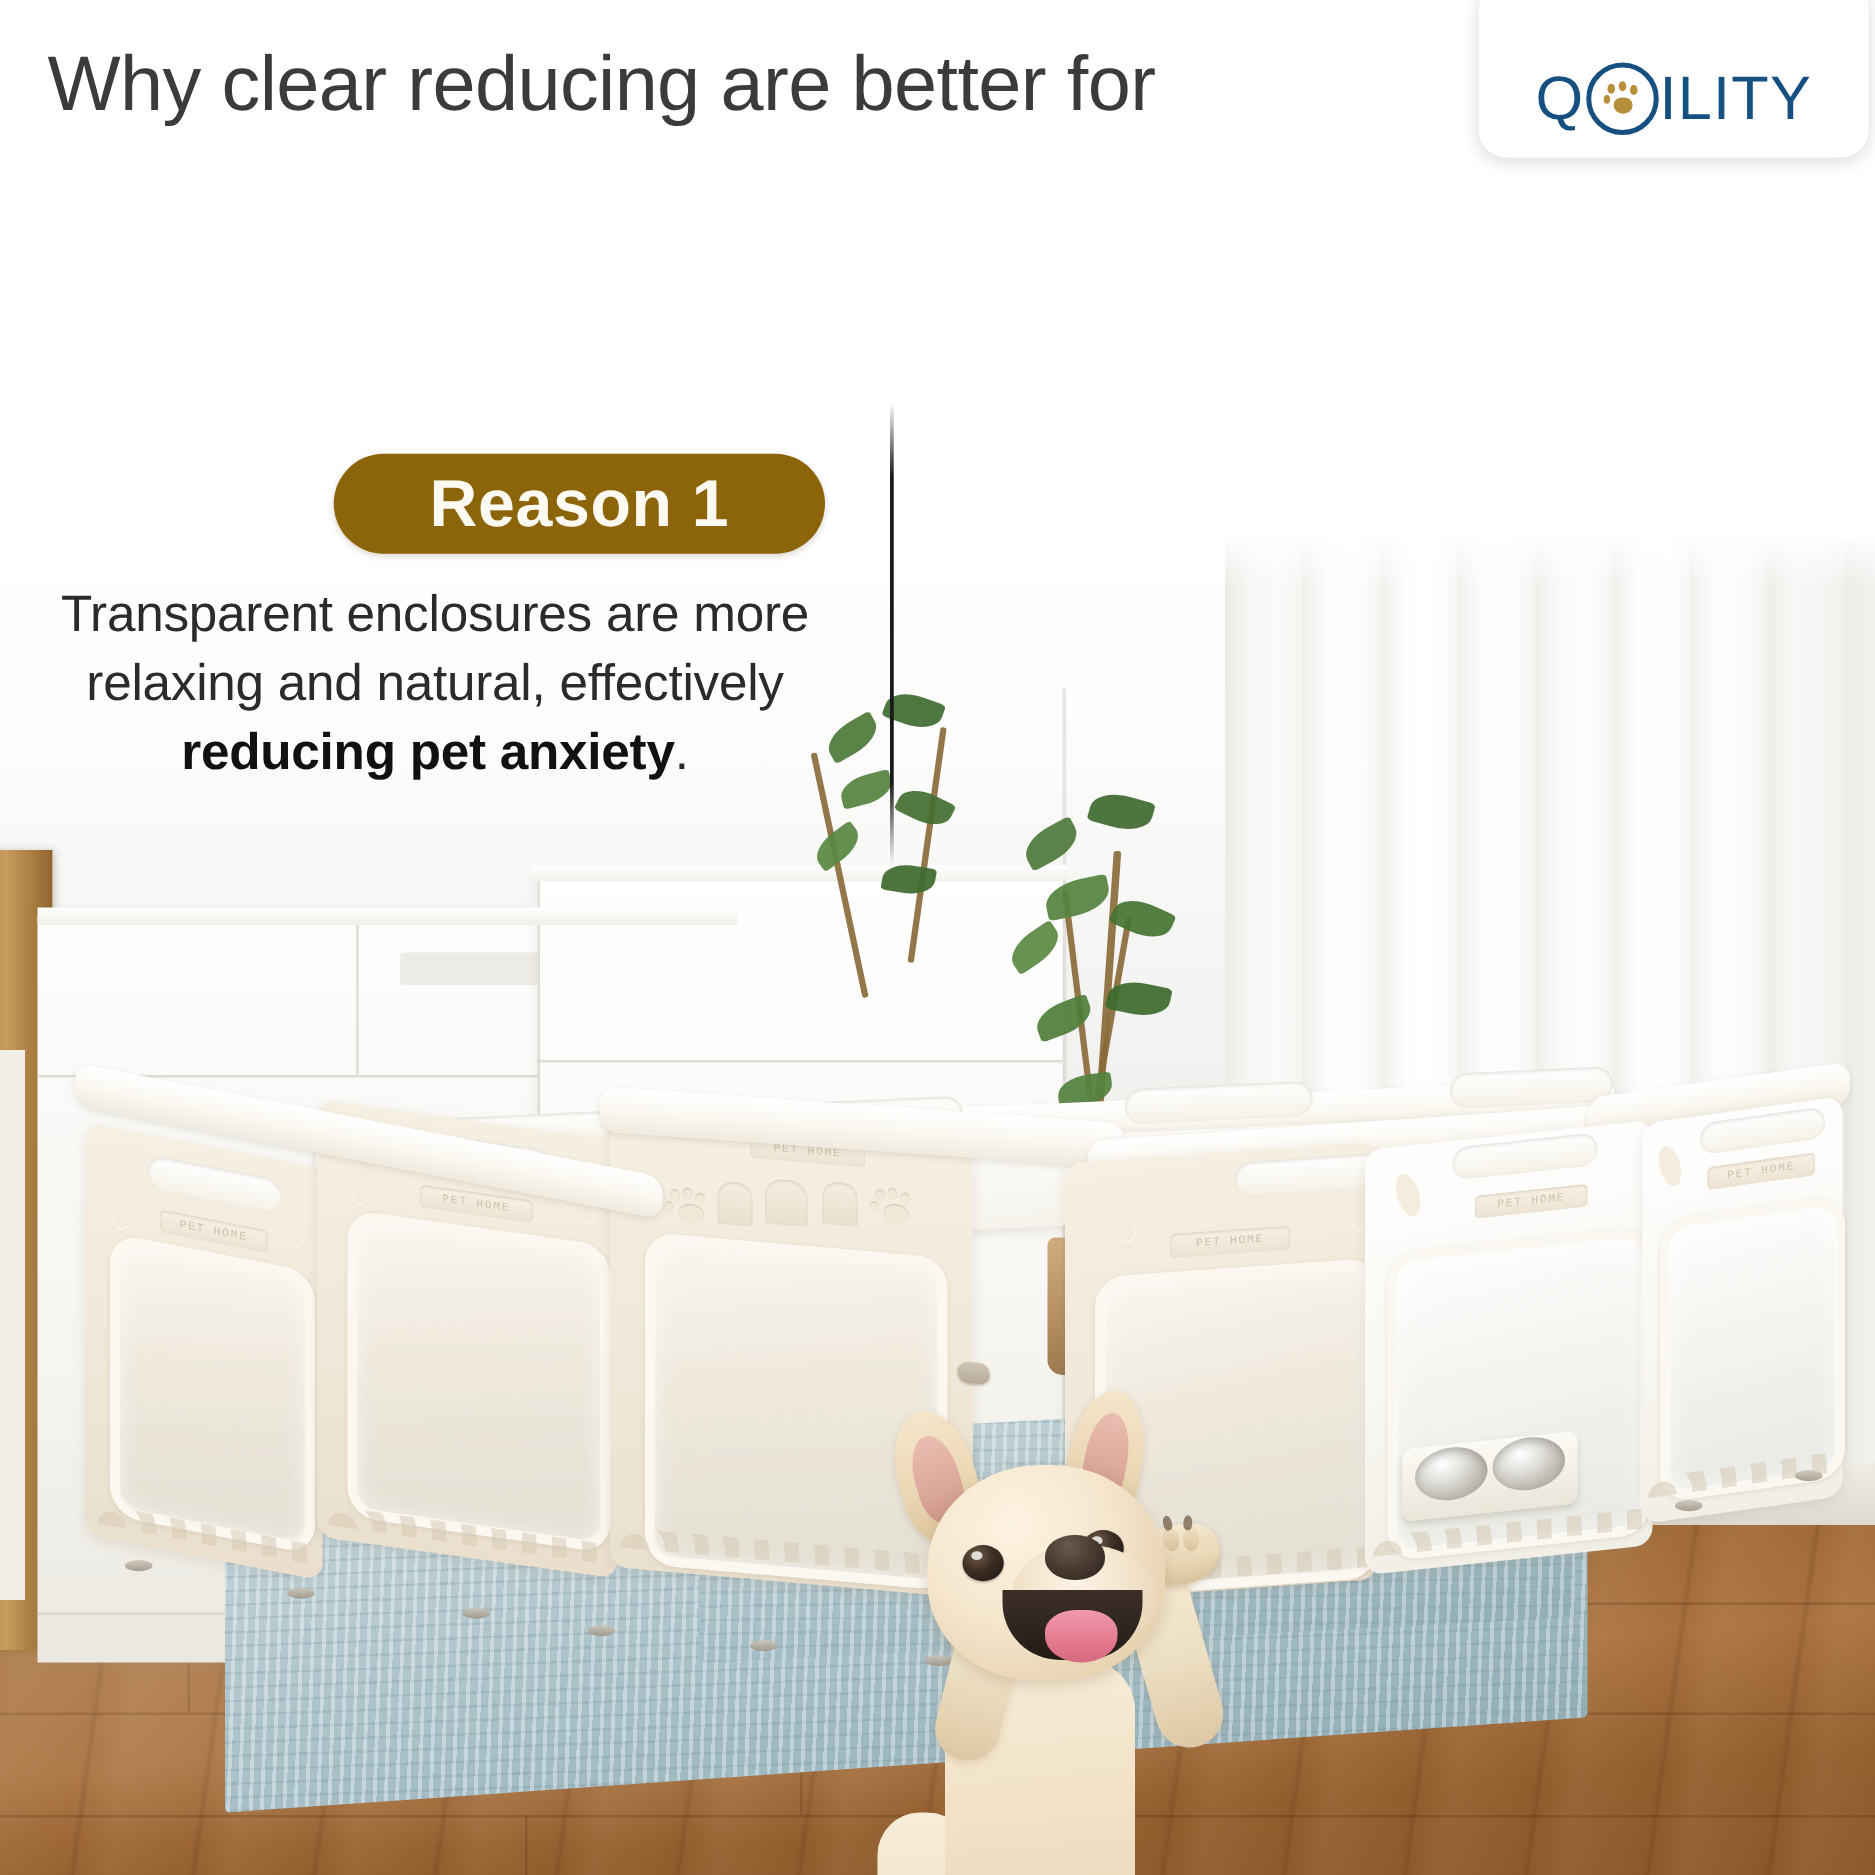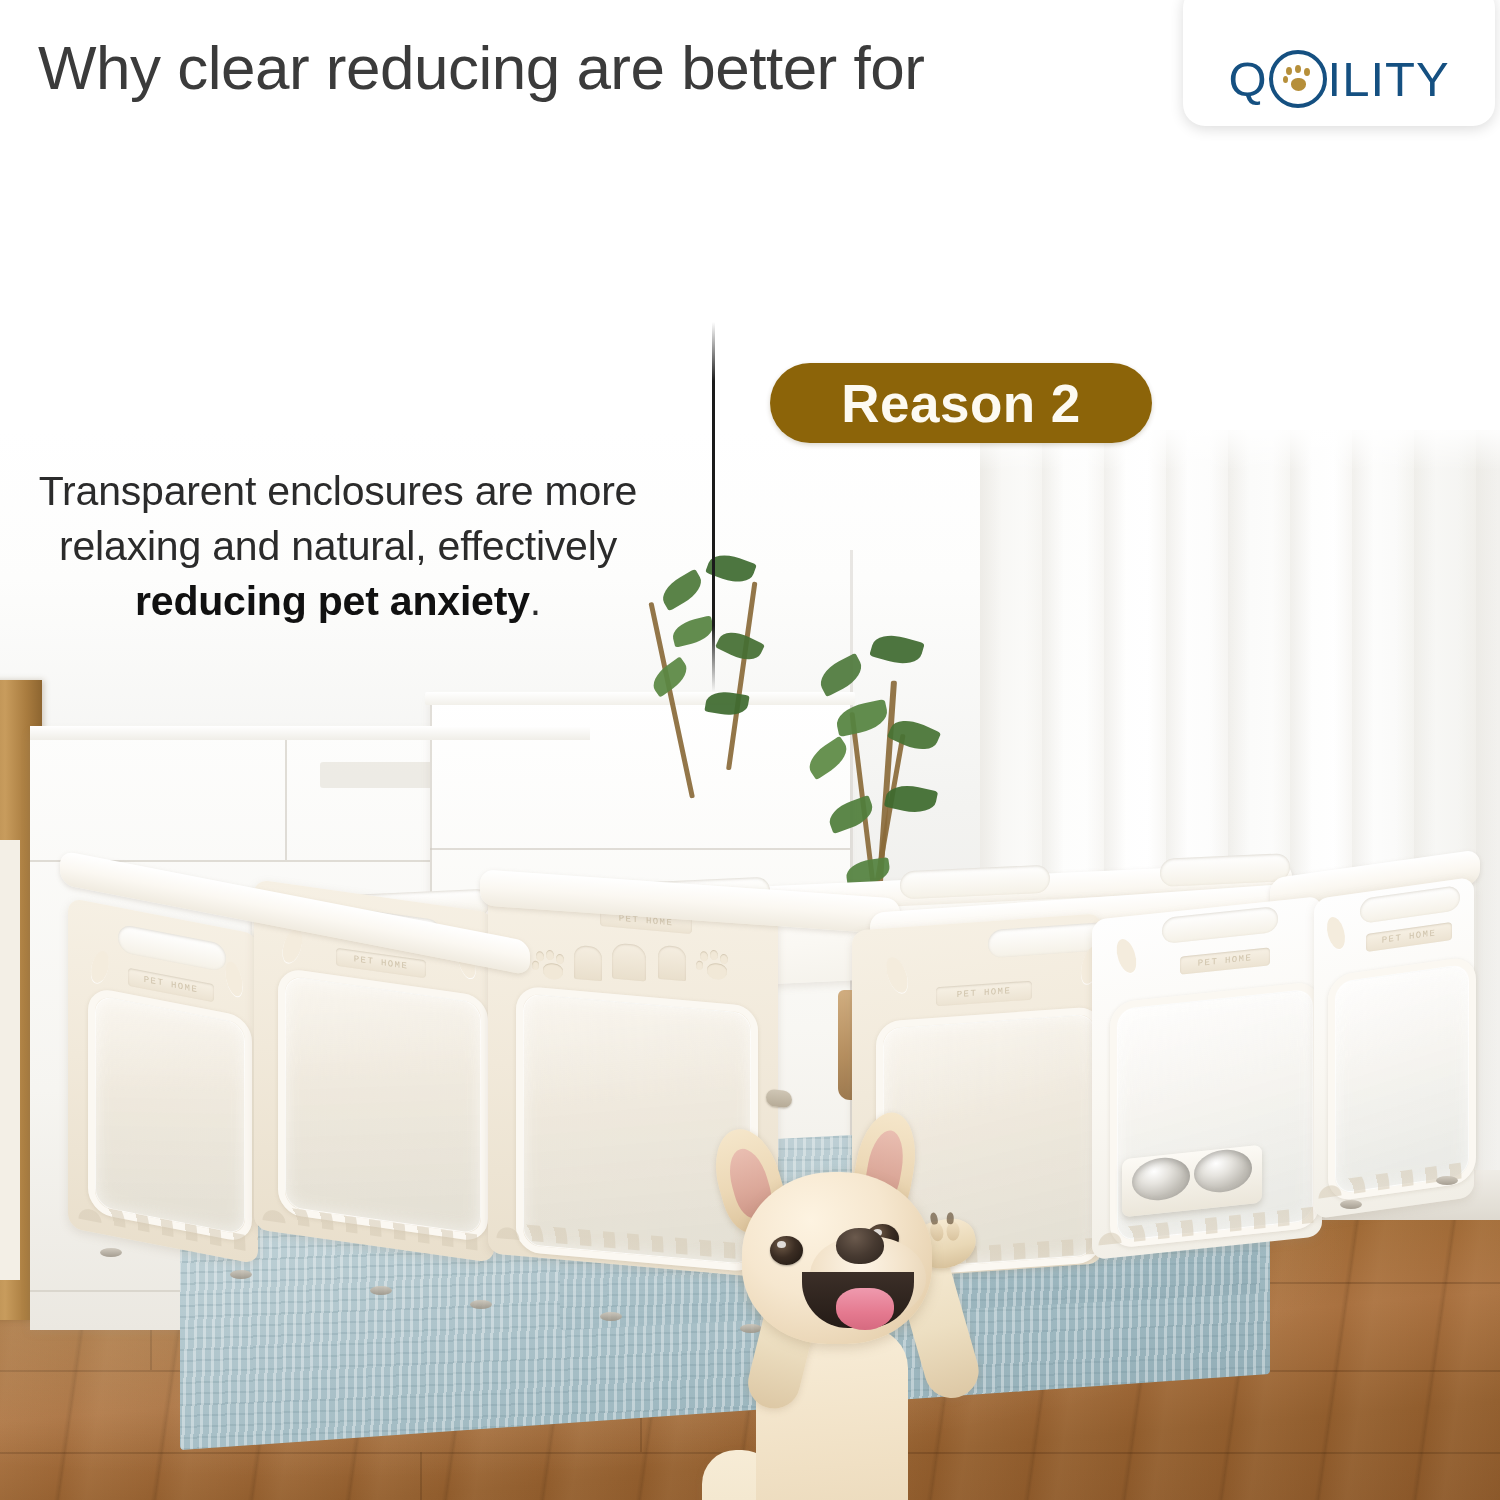--- a/index.html
+++ b/index.html
@@ -134,21 +134,21 @@
   .divider{position:absolute;left:712px;top:322px;width:3px;height:370px;
     background:linear-gradient(180deg,rgba(20,20,20,0) 0%,#1a1a1a 16%,#1a1a1a 82%,rgba(20,20,20,0) 100%);}
 
   .badge{position:absolute;height:80px;border-radius:44px;background:#8c6409;
     display:flex;align-items:center;justify-content:center;color:#fdfaf2;
     font-size:53px;font-weight:bold;letter-spacing:.5px;box-shadow:0 2px 5px rgba(70,48,4,.2);}
   .badge1{left:267px;top:363px;width:393px;}
   .badge2{left:770px;top:363px;width:382px;}
 
   .body-col{position:absolute;font-size:41px;line-height:1.34;color:#2b2b2b;font-weight:300;letter-spacing:-.2px;}
-  .col1{left:0;top:464px;width:676px;text-align:center;}
+  .col1{left:10px;top:464px;width:676px;text-align:center;}
   .col2{left:770px;top:464px;width:722px;text-align:left;}
   .body-col b{font-weight:bold;color:#111;}
 
   .hdr-fade{position:absolute;left:0;top:0;width:1500px;height:470px;
     background:linear-gradient(180deg,#ffffff 0%,#ffffff 78%,rgba(255,255,255,.82) 92%,rgba(255,255,255,0) 100%);
     pointer-events:none;}
 </style>
 </head>
 <body>
 
@@ -377,20 +377,20 @@
           <i style="left:21px;top:3px;width:6px;height:8px;"></i>
           <i style="left:0px;top:11px;width:5px;height:7px;"></i>
         </span>
       </span>
       <span>ILITY</span>
     </div>
   </div>
 
   <div class="divider"></div>
 
-  <div class="badge badge2">Reason 2</div>
+  <div class="badge badge1">Reason 1</div>
 
   <div class="body-col col1">
     <span>Transparent enclosures are more relaxing and natural, effectively </span><b>reducing pet anxiety</b><span>.</span>
   </div>
 
 
 </div>
 
 </body></html>

